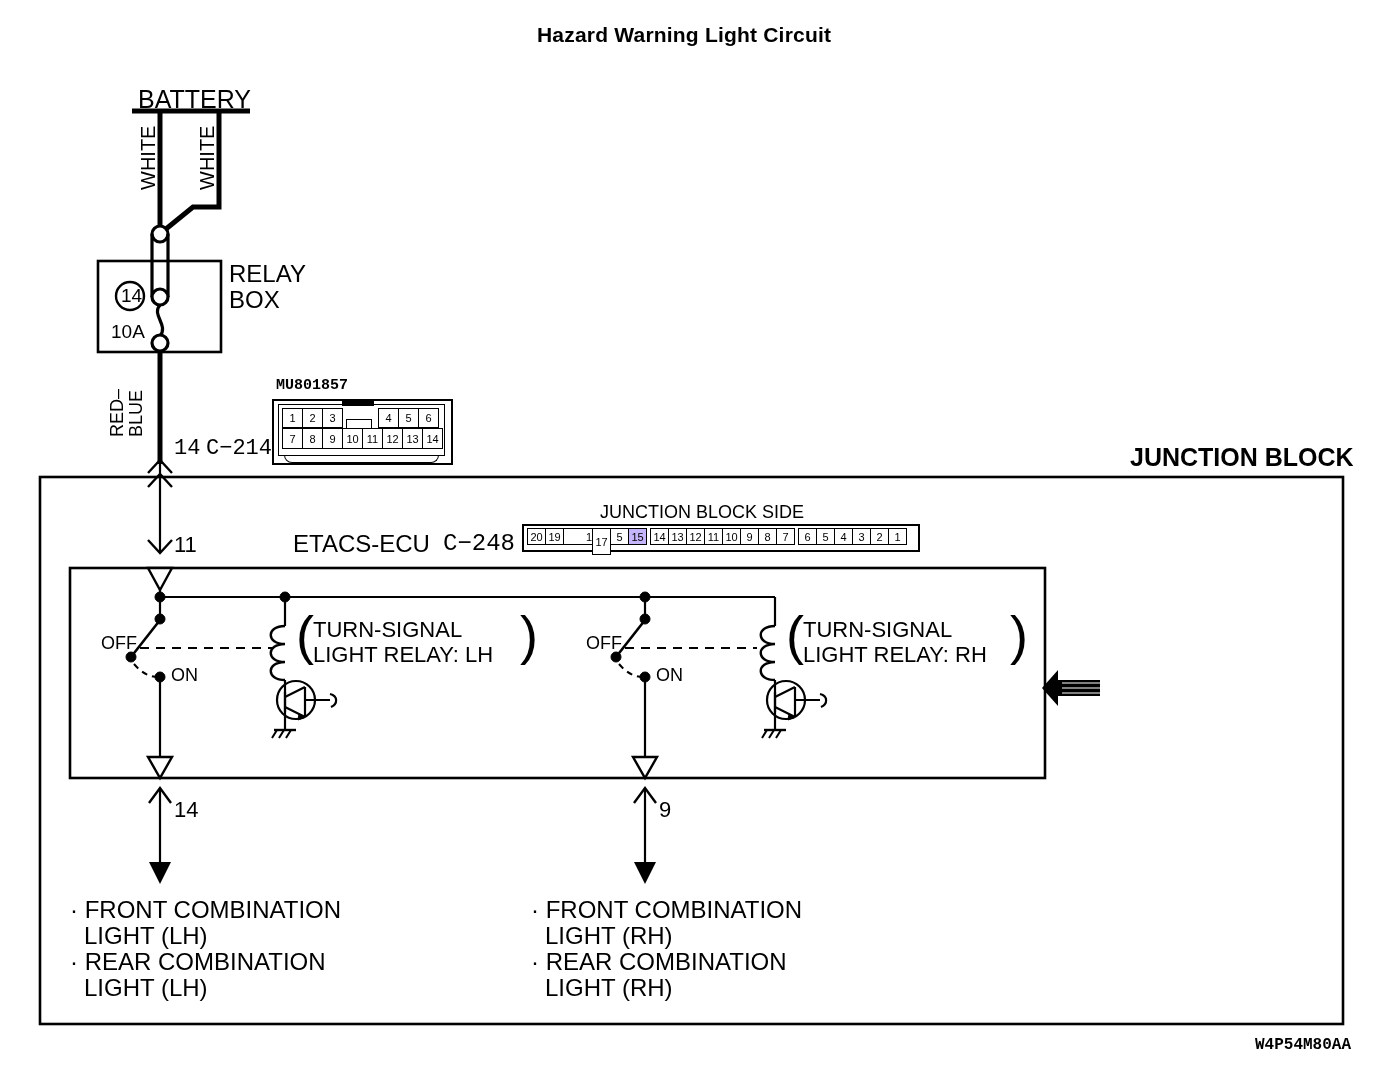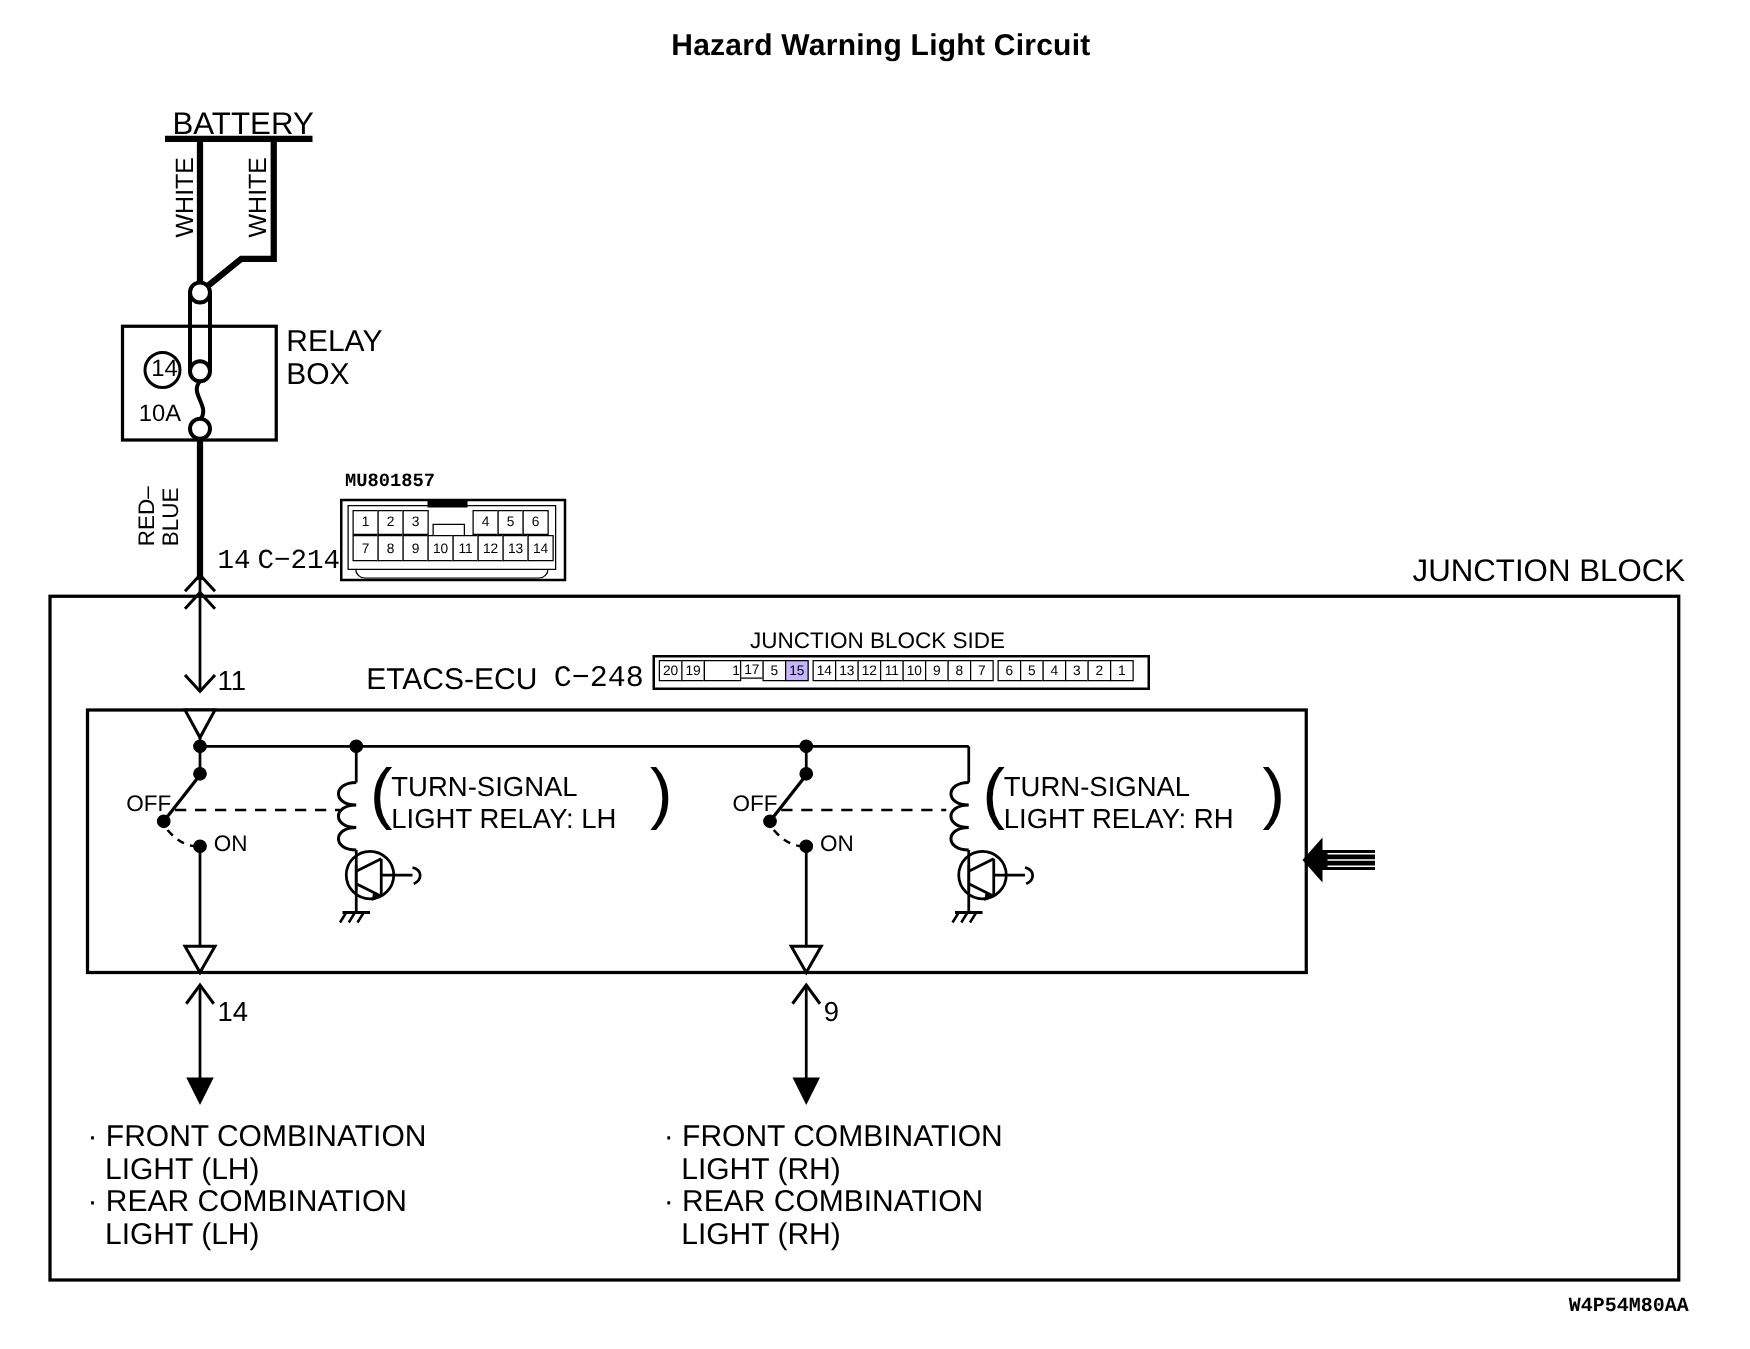--- a/index.html
+++ b/index.html
@@ -3,21 +3,21 @@
 <meta charset="utf-8">
 <style>
   html,body{margin:0;padding:0;background:#fff;}
   body{width:1400px;height:1079px;position:relative;overflow:hidden;
        font-family:"Liberation Sans",sans-serif;color:#000;}
   #stage{position:absolute;left:0;top:0;width:1400px;height:1079px;}
   .abs{position:absolute;}
   .t{position:absolute;white-space:pre;line-height:1.08;}
   .sans{font-family:"Liberation Sans",sans-serif;}
   .mono{font-family:"Liberation Mono",monospace;}
-  .title{font-weight:bold;font-size:24px;letter-spacing:.2px;}
+  .title{font-weight:bold;font-size:21px;letter-spacing:.2px;}
   .vtext{transform-origin:0 0;transform:rotate(-90deg);}
   svg{position:absolute;left:0;top:0;overflow:visible;}
   .lbl18{font-size:18px;}
   .lbl20{font-size:20px;}
   .lbl22{font-size:22px;}
   .lbl24{font-size:24px;}
   .lbl26{font-size:25px;}
   .pinnum{font-size:11px;font-family:"Liberation Sans",sans-serif;}
 </style>
 </head>
@@ -179,35 +179,35 @@
         <div class="pinnum" style="width: 21px; height: 21px; border: 1px solid rgb(0, 0, 0); box-sizing: border-box; display: flex; align-items: center; justify-content: center; margin-left: -1px; background: rgb(255, 255, 255);">10</div>
         <div class="pinnum" style="width: 21px; height: 21px; border: 1px solid rgb(0, 0, 0); box-sizing: border-box; display: flex; align-items: center; justify-content: center; margin-left: -1px; background: rgb(255, 255, 255);">11</div>
         <div class="pinnum" style="width: 21px; height: 21px; border: 1px solid rgb(0, 0, 0); box-sizing: border-box; display: flex; align-items: center; justify-content: center; margin-left: -1px; background: rgb(255, 255, 255);">12</div>
         <div class="pinnum" style="width: 21px; height: 21px; border: 1px solid rgb(0, 0, 0); box-sizing: border-box; display: flex; align-items: center; justify-content: center; margin-left: -1px; background: rgb(255, 255, 255);">13</div>
         <div class="pinnum" style="width: 21px; height: 21px; border: 1px solid rgb(0, 0, 0); box-sizing: border-box; display: flex; align-items: center; justify-content: center; margin-left: -1px; background: rgb(255, 255, 255);">14</div>
       </div>
 
     <div class="abs" style="left:10px;top:54px;width:153px;height:7px;border:1px solid #000;border-top:none;border-radius:0 0 14px 14px;"></div>
   </div>
 
-  <div class="t sans lbl26" style="left:1130px;top:444px;">JUNCTION BLOCK</div>
+  <div class="t sans lbl26" style="left:1130px;top:444px;font-weight:bold;">JUNCTION BLOCK</div>
 
   <div class="t sans lbl22" style="left:174px;top:533px;">11</div>
 
   <div class="t sans lbl24" style="left:293px;top:531px;">ETACS-ECU</div>
   <div class="t mono lbl24" style="left:443px;top:531px;">C−248</div>
 
   <div class="t sans lbl18" style="left:576px;top:503px;margin-left:24px;">JUNCTION BLOCK SIDE</div>
 
   <div class="abs" style="left:522px;top:524px;width:394px;height:24px;border:2px solid #000;background:#fff;">
     <div class="abs" id="c219-row" style="left:3px;top:2px;height:17px;display:flex;">
         <div class="pinnum" style="width: 19px; height: 17px; border: 1px solid rgb(0, 0, 0); box-sizing: border-box; display: flex; align-items: center; justify-content: center; margin-left: 0px; background: rgb(255, 255, 255);">20</div>
         <div class="pinnum" style="width: 19px; height: 17px; border: 1px solid rgb(0, 0, 0); box-sizing: border-box; display: flex; align-items: center; justify-content: center; margin-left: -1px; background: rgb(255, 255, 255);">19</div>
         <div class="pinnum" style="width: 19px; height: 17px; border: 1px solid rgb(0, 0, 0); box-sizing: border-box; display: flex; align-items: center; justify-content: center; margin-left: -1px; background: rgb(255, 255, 255); padding-left: 28px;">18</div>
-        <div class="pinnum" style="width: 19px; height: 15px; border: 1px solid rgb(0, 0, 0); box-sizing: border-box; display: flex; align-items: center; justify-content: center; margin-left: -1px; background: rgb(255, 255, 255);">17</div>
+        <div class="pinnum" style="width: 19px; height: 27px; border: 1px solid rgb(0, 0, 0); box-sizing: border-box; display: flex; align-items: center; justify-content: center; margin-left: -1px; background: rgb(255, 255, 255);">17</div>
         <div class="pinnum" style="width: 19px; height: 17px; border: 1px solid rgb(0, 0, 0); box-sizing: border-box; display: flex; align-items: center; justify-content: center; margin-left: -1px; background: rgb(255, 255, 255);">5</div>
         <div class="pinnum" style="width: 19px; height: 17px; border: 1px solid rgb(0, 0, 0); box-sizing: border-box; display: flex; align-items: center; justify-content: center; margin-left: -1px; background: #c4b5fd;">15</div>
         <div class="pinnum" style="width: 19px; height: 17px; border: 1px solid rgb(0, 0, 0); box-sizing: border-box; display: flex; align-items: center; justify-content: center; margin-left: 3px; background: rgb(255, 255, 255);">14</div>
         <div class="pinnum" style="width: 19px; height: 17px; border: 1px solid rgb(0, 0, 0); box-sizing: border-box; display: flex; align-items: center; justify-content: center; margin-left: -1px; background: rgb(255, 255, 255);">13</div>
         <div class="pinnum" style="width: 19px; height: 17px; border: 1px solid rgb(0, 0, 0); box-sizing: border-box; display: flex; align-items: center; justify-content: center; margin-left: -1px; background: rgb(255, 255, 255);">12</div>
         <div class="pinnum" style="width: 19px; height: 17px; border: 1px solid rgb(0, 0, 0); box-sizing: border-box; display: flex; align-items: center; justify-content: center; margin-left: -1px; background: rgb(255, 255, 255);">11</div>
         <div class="pinnum" style="width: 19px; height: 17px; border: 1px solid rgb(0, 0, 0); box-sizing: border-box; display: flex; align-items: center; justify-content: center; margin-left: -1px; background: rgb(255, 255, 255);">10</div>
         <div class="pinnum" style="width: 19px; height: 17px; border: 1px solid rgb(0, 0, 0); box-sizing: border-box; display: flex; align-items: center; justify-content: center; margin-left: -1px; background: rgb(255, 255, 255);">9</div>
         <div class="pinnum" style="width: 19px; height: 17px; border: 1px solid rgb(0, 0, 0); box-sizing: border-box; display: flex; align-items: center; justify-content: center; margin-left: -1px; background: rgb(255, 255, 255);">8</div>
         <div class="pinnum" style="width: 19px; height: 17px; border: 1px solid rgb(0, 0, 0); box-sizing: border-box; display: flex; align-items: center; justify-content: center; margin-left: -1px; background: rgb(255, 255, 255);">7</div>

